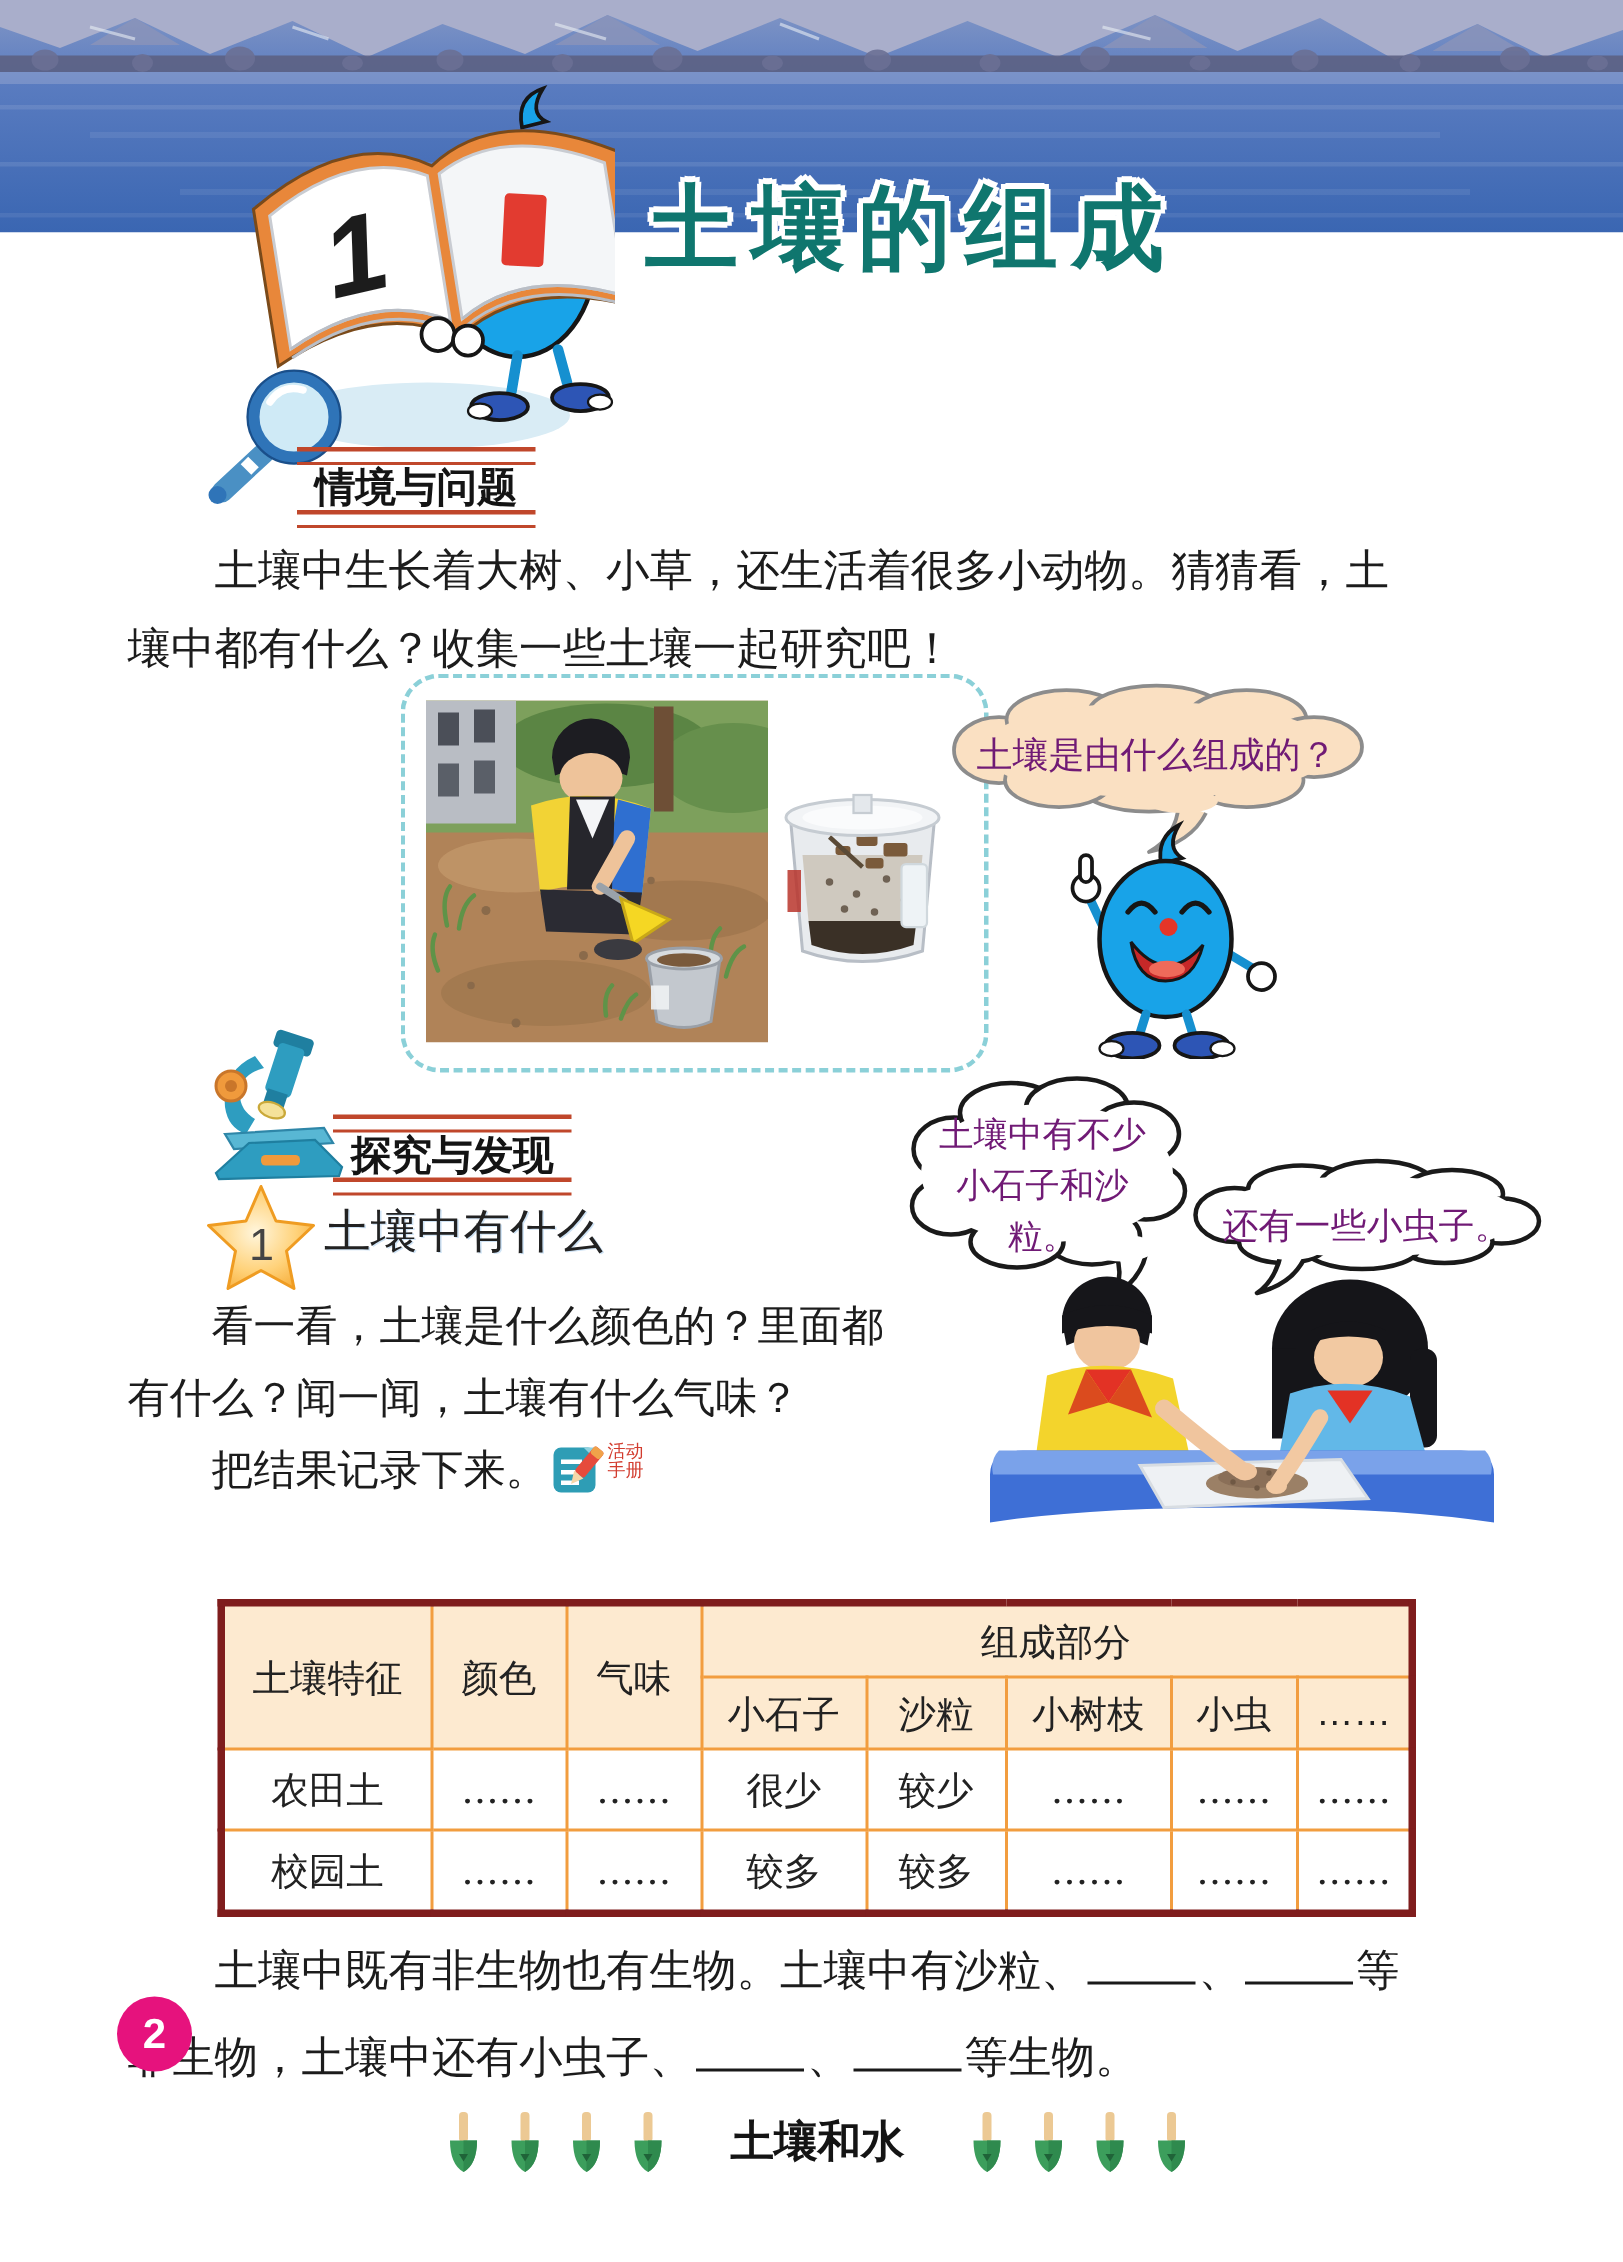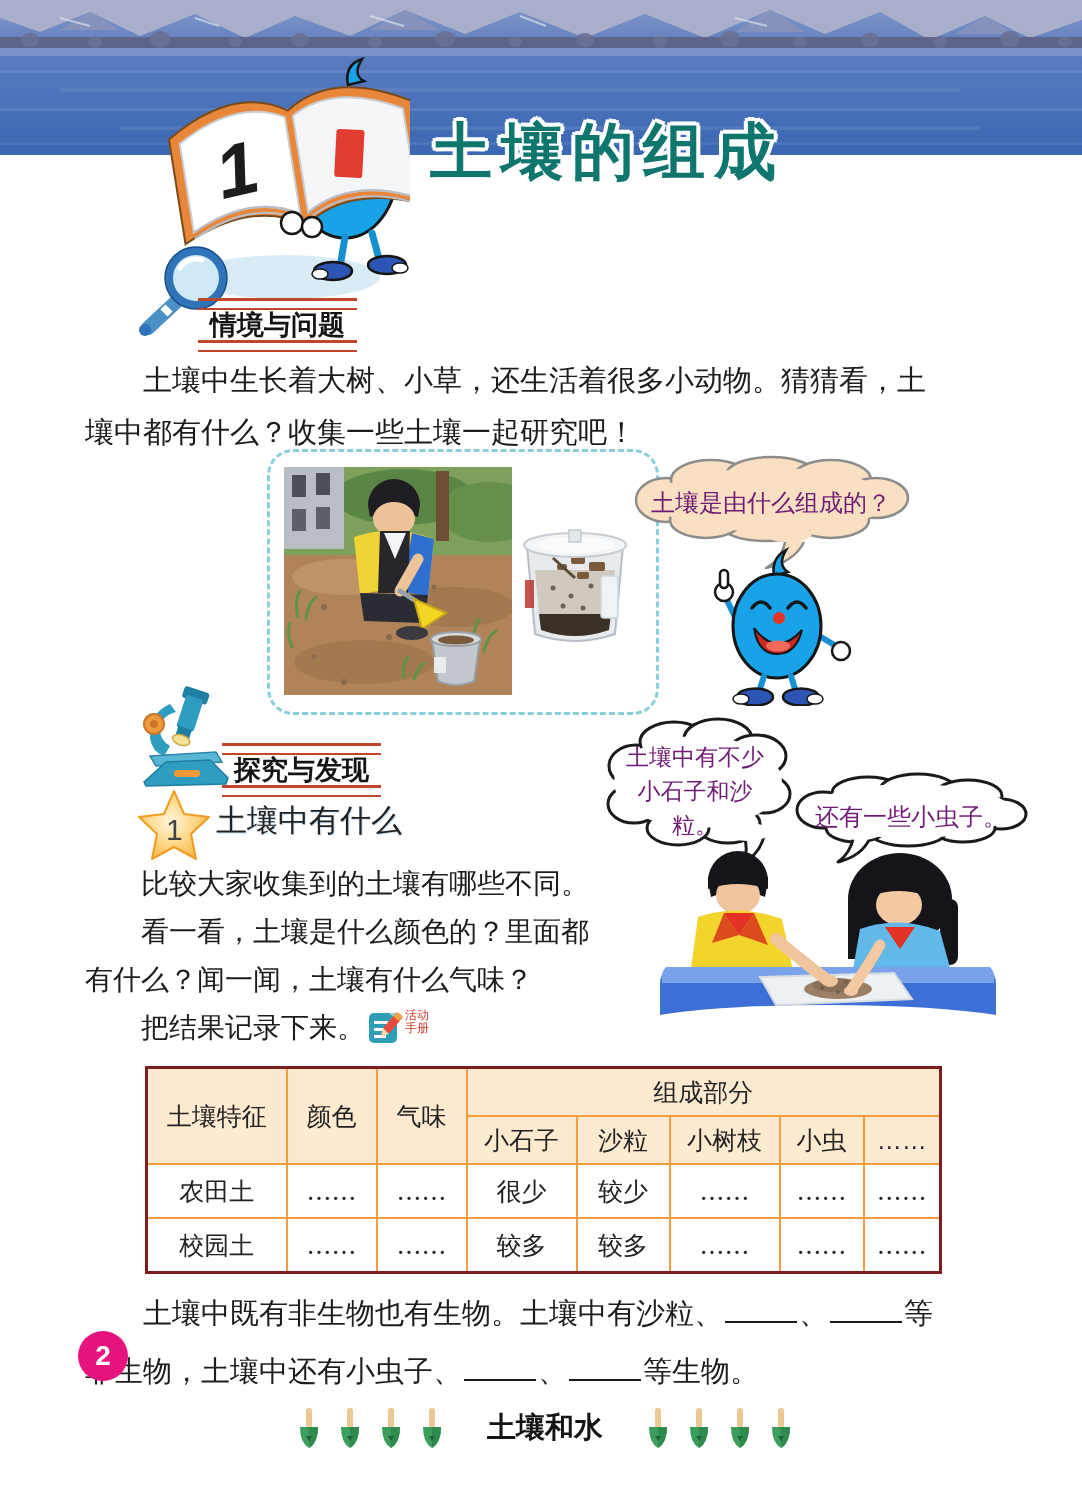--- a/index.html
+++ b/index.html
@@ -34,21 +34,21 @@
   .left-col p{margin:0;text-indent:2em;}
   .manual-chip{display:inline-flex;align-items:flex-start;vertical-align:-8px;margin-left:2px;}
   .manual-label{font-family:"Liberation Sans",sans-serif;font-size:12px;line-height:13px;color:#d23c2e;margin-left:2px;text-indent:0;}
 
   
   .soil-table{left:145px;top:1066px;}
   table.tbl{border-collapse:collapse;table-layout:fixed;width:794px;background:#fff;}
   table.tbl th,table.tbl td{border:2.5px solid #f29d3f;text-align:center;vertical-align:middle;padding:0;}
   table.tbl th{background:#fdead0;font-family:"Liberation Sans",sans-serif;font-weight:normal;font-size:25px;height:46px;color:#222;}
   table.tbl td{font-size:25px;height:52px;color:#222;}
-  table.tbl{border:3px solid #7f1d1d;}
+  table.tbl{border:5px solid #7f1d1d;}
 
   .conclusion{left:85px;top:1284px;width:890px;font-size:29px;line-height:58px;}
   .conclusion .l1{text-indent:2em;}
   .blank{display:inline-block;width:72px;height:1em;border-bottom:2.5px solid #1a1a1a;margin:0 2px;}
 
   .page-badge{left:78px;top:1331px;width:50px;height:50px;border-radius:50%;background:#e6127d;
     display:flex;align-items:center;justify-content:center;
     font-family:"Liberation Sans",sans-serif;font-weight:bold;font-size:28px;color:#fff;}
 
   .footer{left:4px;top:1408px;width:1082px;display:flex;align-items:flex-start;justify-content:center;gap:17px;}
@@ -284,21 +284,20 @@
           <stop offset="0.55" stop-color="#ffd27a"></stop>
           <stop offset="1" stop-color="#f5a62c"></stop>
       </radialGradient>
     </defs>
     <path d="M38,3 L48,26 L73,29 L55,46 L60,71 L38,59 L16,71 L21,46 L3,29 L28,26 Z" fill="url(#starg)" stroke="#ef9c22" stroke-width="2" stroke-linejoin="round"></path>
     <text x="30" y="52" font-family="Liberation Sans, sans-serif" font-size="30" fill="#444">1</text>
   </svg>
   <div class="abs activity-title">土壤中有什么</div>
 
   <div class="abs left-col">
-    <p>比较大家收集到的土壤有哪些不同。</p>
     <p>看一看，土壤是什么颜色的？里面都有什么？闻一闻，土壤有什么气味？</p>
     <p><span>把结果记录下来。</span><span class="manual-chip">
           <svg width="36" height="36" viewBox="0 0 36 36">
             <rect x="2" y="4" width="28" height="30" rx="5" fill="#2e9db5"></rect>
             <path d="M22,4 L30,4 L30,12 Z" fill="#8fd2e0"></path>
             <rect x="7" y="12" width="14" height="3" fill="#fff"></rect>
             <rect x="7" y="19" width="16" height="3" fill="#fff"></rect>
             <rect x="7" y="26" width="12" height="3" fill="#fff"></rect>
             <g transform="rotate(40 24 16)">
               <rect x="20" y="2" width="8" height="22" rx="2" fill="#e64b3c"></rect>

